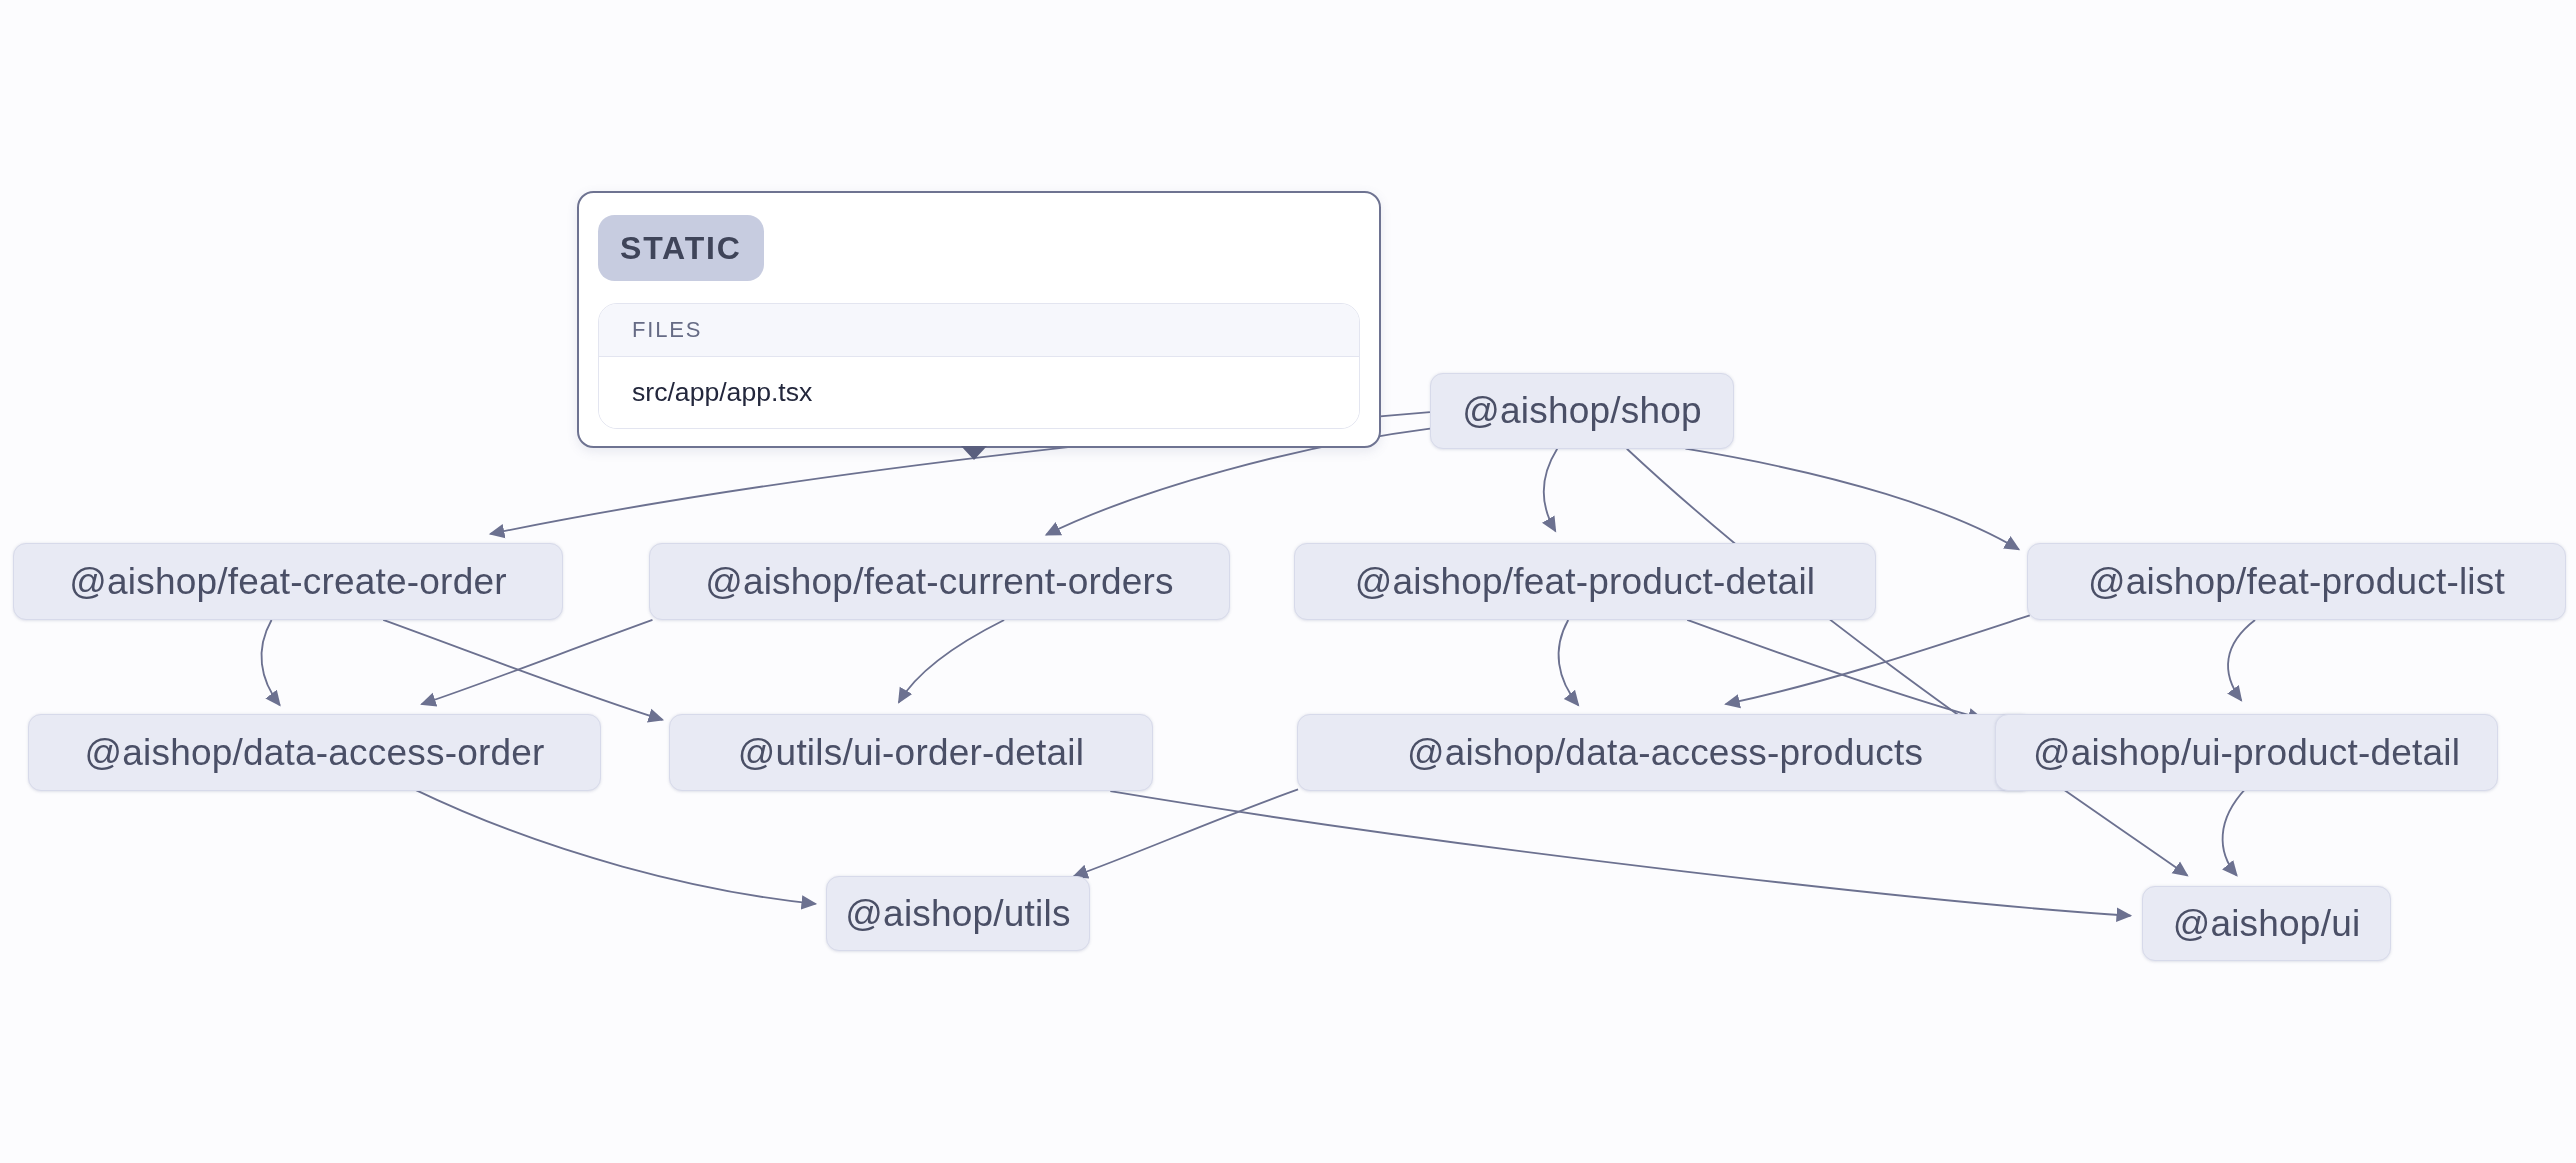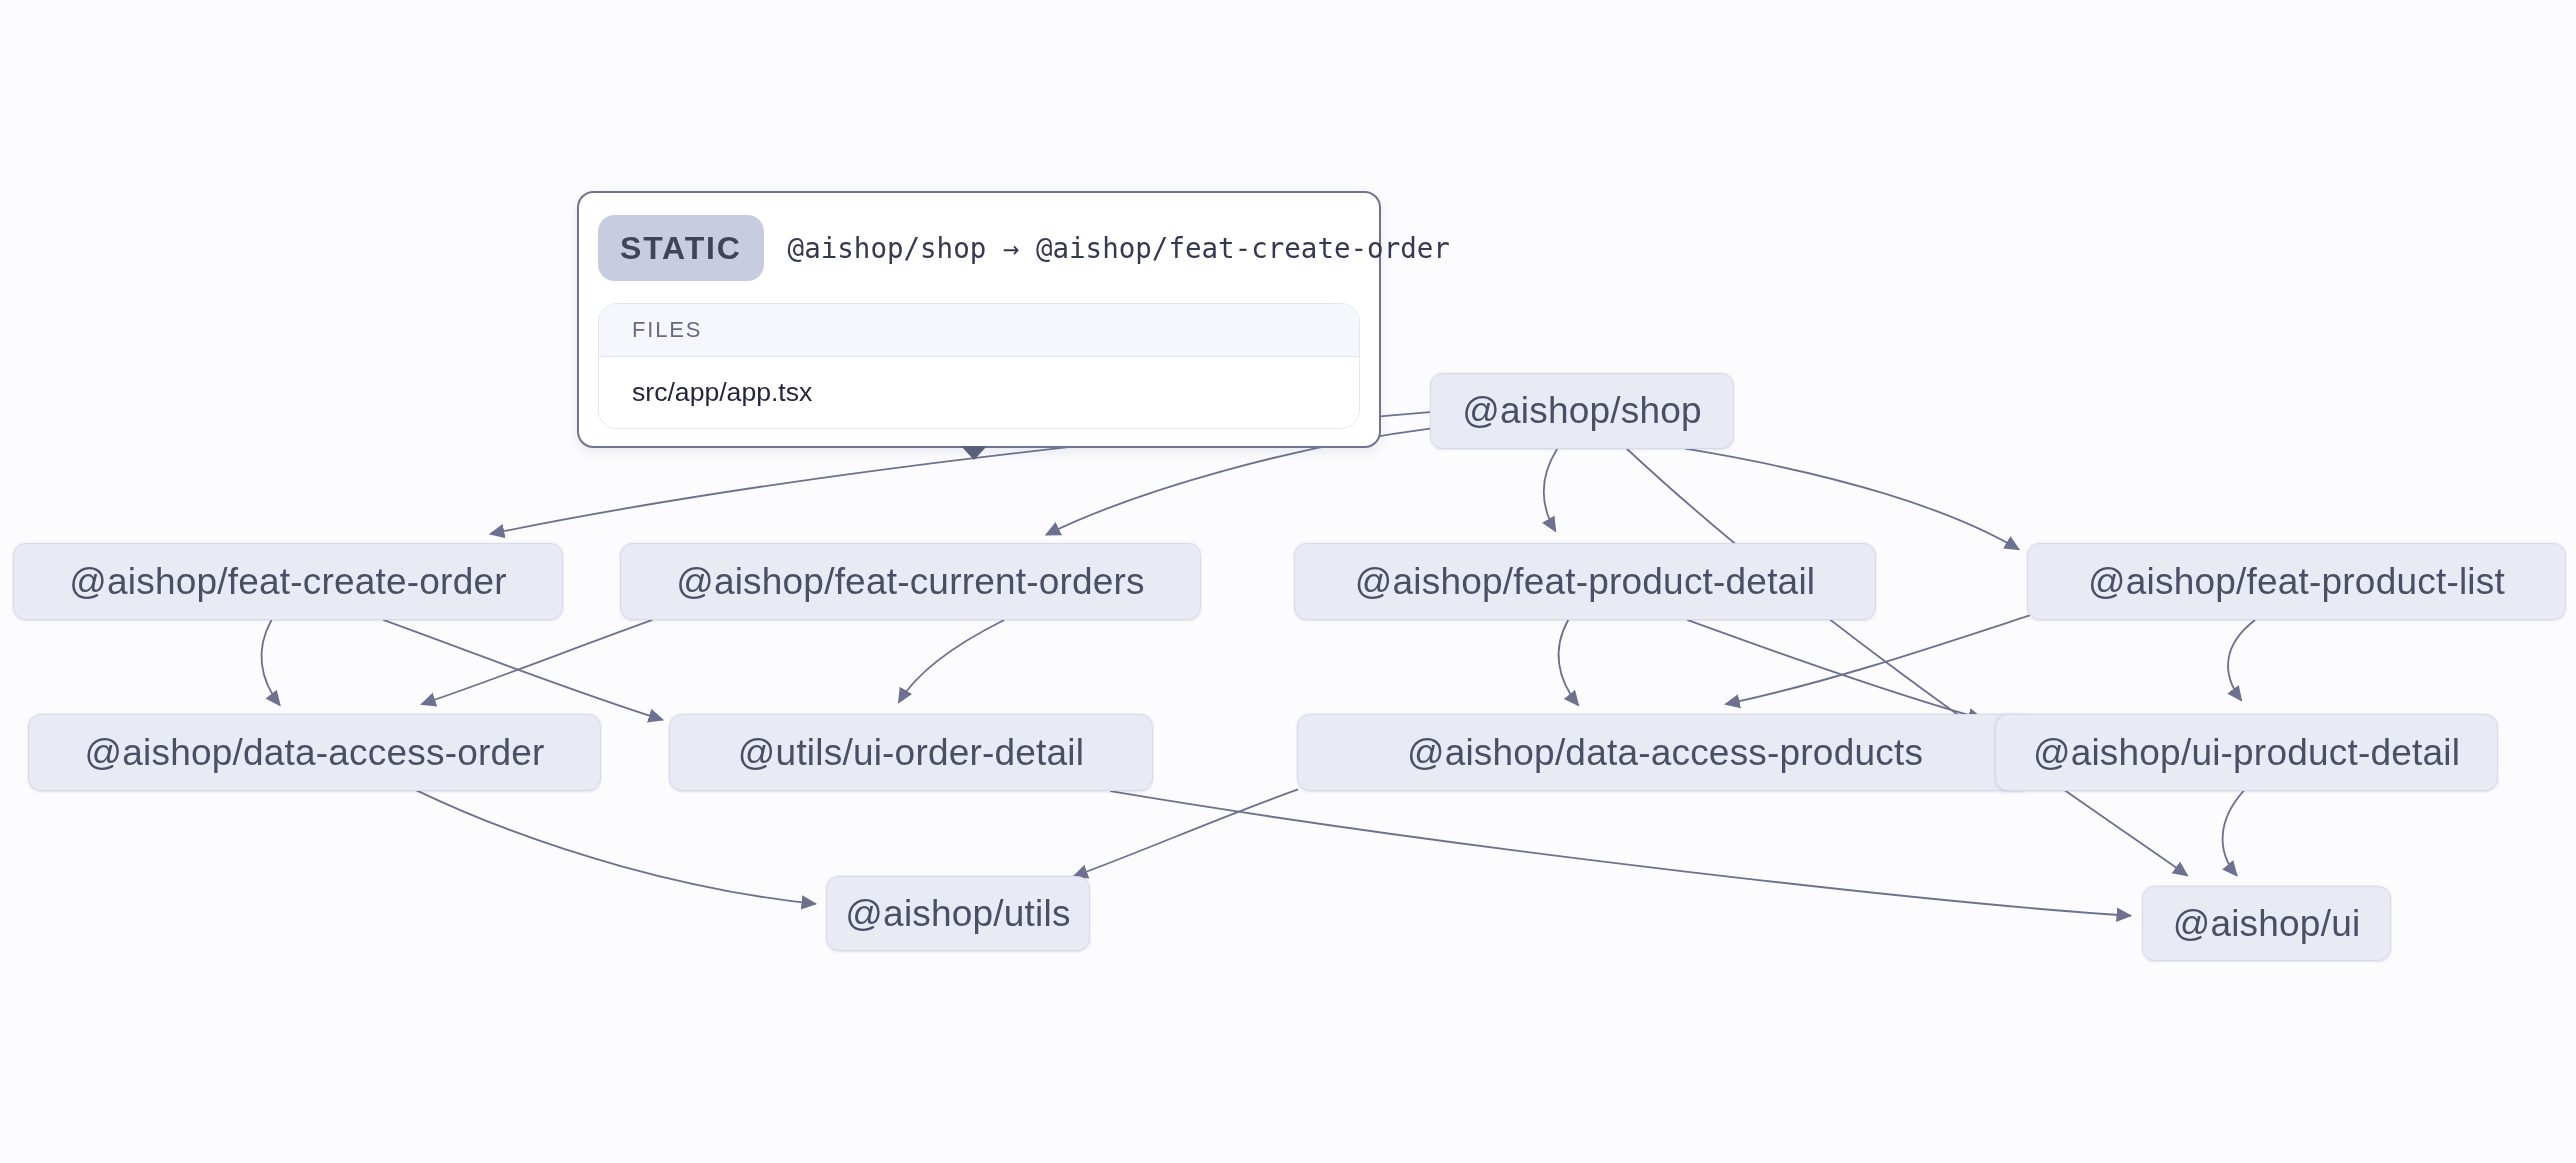--- a/index.html
+++ b/index.html
@@ -120,21 +120,21 @@
       </g>
   </svg>
 
   <div id="nodes-layer">
       <div class="node" style="left: 1430px; top: 373px; width: 304px; height: 76px;">
         <span>@aishop/shop</span>
       </div>
       <div class="node" style="left: 13px; top: 543px; width: 550px; height: 77px; justify-content: center;">
         <span>@aishop/feat-create-order</span>
       </div>
-      <div class="node" style="left: 620px; top: 543px; width: 581px; height: 77px;">
+      <div class="node" style="left: 649px; top: 543px; width: 581px; height: 77px;">
         <span>@aishop/feat-current-orders</span>
       </div>
       <div class="node" style="left: 1294px; top: 543px; width: 582px; height: 77px;">
         <span>@aishop/feat-product-detail</span>
       </div>
       <div class="node" style="left: 2027px; top: 543px; width: 539px; height: 77px;">
         <span>@aishop/feat-product-list</span>
       </div>
       <div class="node" style="left: 28px; top: 714px; width: 573px; height: 77px;">
         <span>@aishop/data-access-order</span>
@@ -152,21 +152,20 @@
         <span>@aishop/utils</span>
       </div>
       <div class="node" style="left: 2142px; top: 886px; width: 249px; height: 75px;">
         <span>@aishop/ui</span>
       </div>
     </div>
 
   <div class="tooltip">
     <div class="tooltip-head">
       <span class="badge">STATIC</span>
-      <span class="dep">@aishop/shop → @aishop/feat-create-order</span>
     </div>
     <div class="files-box">
       <div class="files-header">FILES</div>
       <div class="file-row">src/app/app.tsx</div>
     </div>
   </div>
   <div class="tooltip-pointer"></div>
 
 </div>
 

